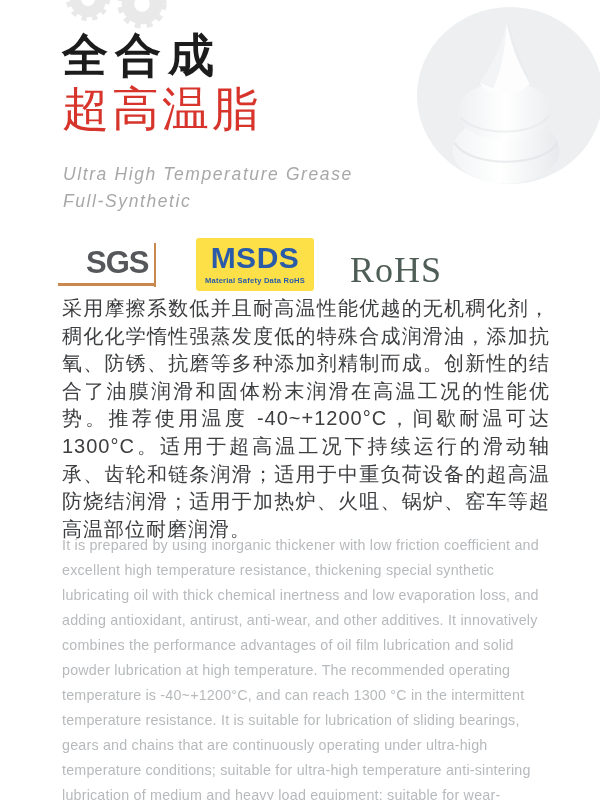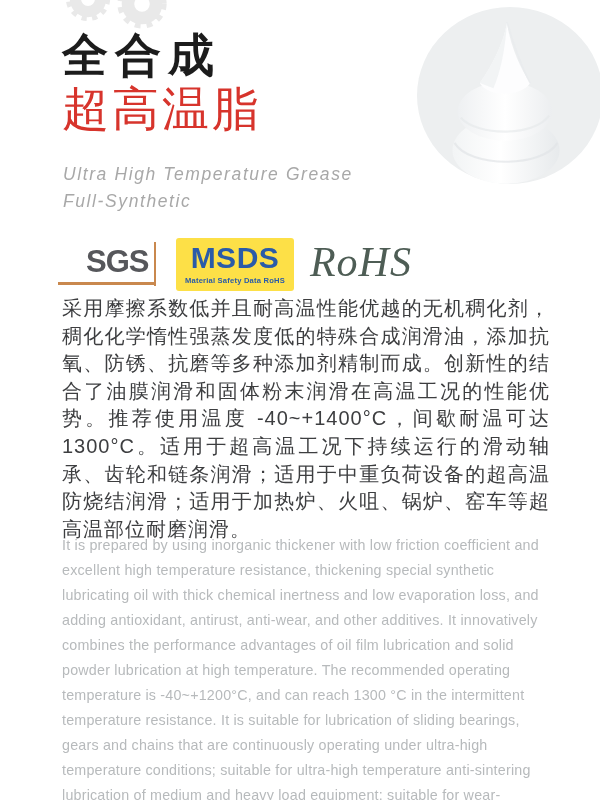--- a/index.html
+++ b/index.html
@@ -25,36 +25,36 @@
   }
   .title-cn-red {
     display:block; font-size:47px; font-weight:400; color:#d7342c; letter-spacing:3px;
   }
   .subtitle {
     position:absolute; left:63px; top:161px; font-size:17.5px; font-style:italic;
     color:#a8a8a8; line-height:26.5px; letter-spacing:1.6px;
   }
   
   .certs {
-    position:absolute; left:58px; top:238px; display:flex; align-items:flex-start; gap:16px;
+    position:absolute; left:58px; top:238px; display:flex; align-items:flex-end; gap:36px;
   }
   .sgs { position:relative; width:102px; height:52px; }
   .sgs-text {
     position:absolute; left:28px; top:6px; font-size:31px; font-weight:bold;
     color:#56575b; letter-spacing:-1px;
   }
   .sgs-underline { position:absolute; left:0; top:44px; width:98px; height:3px; background:#c9884e; }
   .sgs-vline { position:absolute; left:96px; top:4px; width:2px; height:44px; background:#c9884e; }
   .msds {
     background:#fde047; border-radius:3px; padding:5px 9px 6px; text-align:center;
   }
   .msds-text { font-size:30px; font-weight:800; color:#2a5ba8; line-height:1; letter-spacing:0.5px; }
   .msds-sub { font-size:7.6px; font-weight:bold; color:#2a5ba8; margin-top:2.5px; letter-spacing:0.2px; }
   .rohs {
-    font-family:"Liberation Serif", serif; font-size:42px; color:#4e5d55; letter-spacing:1px;font-style:italic;
+    font-family:"Liberation Serif", serif; font-size:36px; color:#4e5d55; letter-spacing:1px;
   }
   
   .desc-cn {
     position:absolute; left:62px; top:295px; width:488px;
     font-size:20px; line-height:27.6px; color:#3d3e40;
     text-align:justify; letter-spacing:1px;
   }
   .desc-en {
     position:absolute; left:62px; top:533px; width:489px;
     font-size:14.3px; line-height:25px; color:#b7babc; letter-spacing:0.2px;
@@ -121,16 +121,16 @@
       <span class="sgs-underline"></span>
       <span class="sgs-vline"></span>
     </div>
     <div class="msds">
       <div class="msds-text">MSDS</div>
       <div class="msds-sub">Material Safety Data RoHS</div>
     </div>
     <div class="rohs">RoHS</div>
   </div>
 
-  <p class="desc-cn">采用摩擦系数低并且耐高温性能优越的无机稠化剂，稠化化学惰性强蒸发度低的特殊合成润滑油，添加抗氧、防锈、抗磨等多种添加剂精制而成。创新性的结合了油膜润滑和固体粉末润滑在高温工况的性能优势。推荐使用温度 -40~+1400°C，间歇耐温可达 1300°C。适用于超高温工况下持续运行的滑动轴承、齿轮和链条润滑；适用于中重负荷设备的超高温防烧结润滑；适用于加热炉、火咀、锅炉、窑车等超高温部位耐磨润滑。</p>
+  <p class="desc-cn">采用摩擦系数低并且耐高温性能优越的无机稠化剂，稠化化学惰性强蒸发度低的特殊合成润滑油，添加抗氧、防锈、抗磨等多种添加剂精制而成。创新性的结合了油膜润滑和固体粉末润滑在高温工况的性能优势。推荐使用温度 -40~+1200°C，间歇耐温可达 1300°C。适用于超高温工况下持续运行的滑动轴承、齿轮和链条润滑；适用于中重负荷设备的超高温防烧结润滑；适用于加热炉、火咀、锅炉、窑车等超高温部位耐磨润滑。</p>
   <p class="desc-en">It is prepared by using inorganic thickener with low friction coefficient and excellent high temperature resistance, thickening special synthetic lubricating oil with thick chemical inertness and low evaporation loss, and adding antioxidant, antirust, anti-wear, and other additives. It innovatively combines the performance advantages of oil film lubrication and solid powder lubrication at high temperature. The recommended operating temperature is -40~+1200°C, and can reach 1300 °C in the intermittent temperature resistance. It is suitable for lubrication of sliding bearings, gears and chains that are continuously operating under ultra-high temperature conditions; suitable for ultra-high temperature anti-sintering lubrication of medium and heavy load equipment; suitable for wear-resistant lubrication of ultra-high temperature parts such as heating furnace, fire nozzle as well as boiler and kiln car.</p>
 
 </div>
 
 </body></html>

